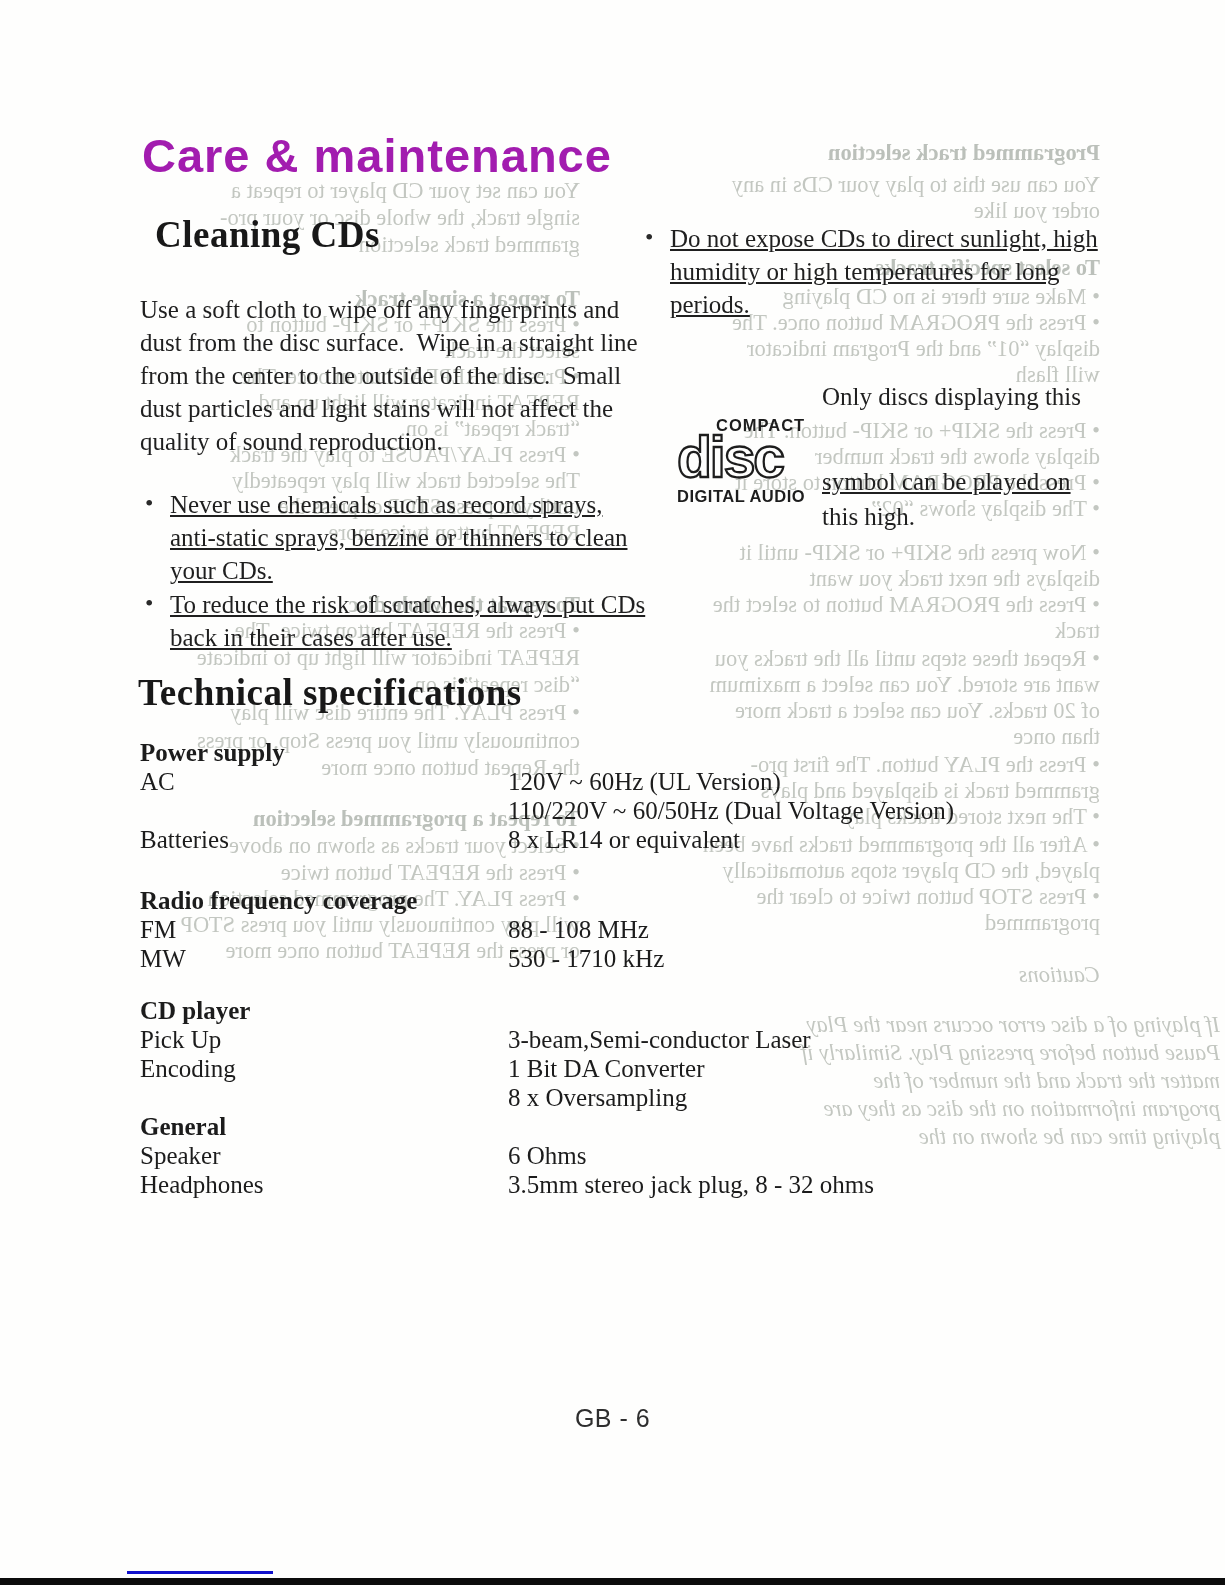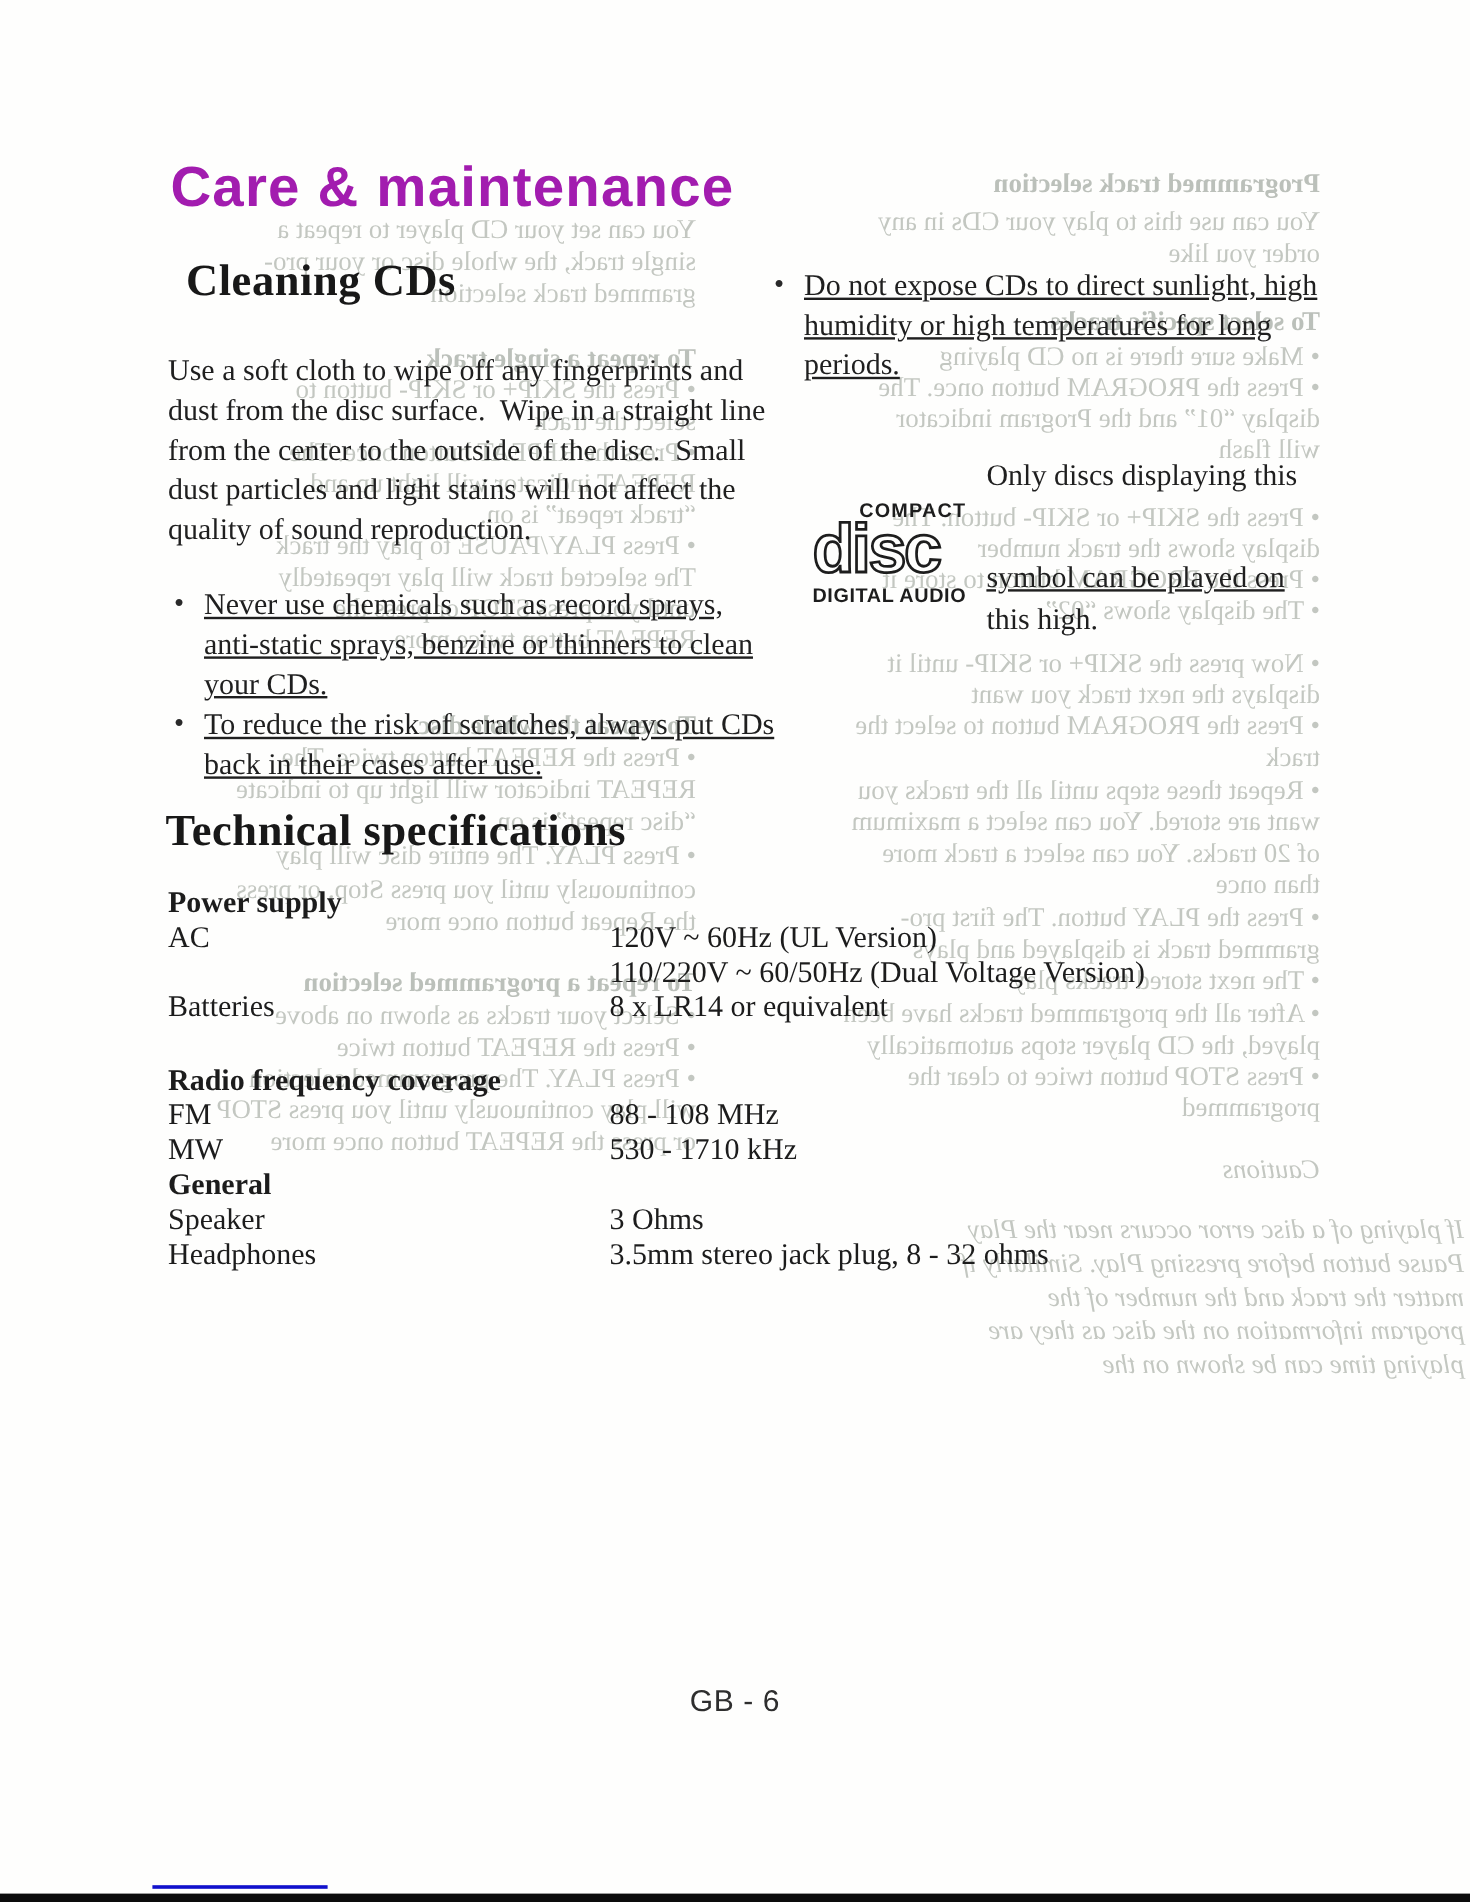--- a/index.html
+++ b/index.html
@@ -200,26 +200,42 @@
             <div>88 - 108 MHz</div>
           </div>
         </div>
         <div class="spec-row">
           <div class="spec-label">MW</div>
           <div class="spec-values">
             <div>530 - 1710 kHz</div>
           </div>
         </div>
       </div>
+      <div class="spec-group g-cd">
+        <div class="spec-title">CD player</div>
+        <div class="spec-row">
+          <div class="spec-label">Pick Up</div>
+          <div class="spec-values">
+            <div>3-beam,Semi-conductor Laser</div>
+          </div>
+        </div>
+        <div class="spec-row">
+          <div class="spec-label">Encoding</div>
+          <div class="spec-values">
+            <div>1 Bit DA Converter</div>
+            <div>8 x Oversampling</div>
+          </div>
+        </div>
+      </div>
       <div class="spec-group g-general">
         <div class="spec-title">General</div>
         <div class="spec-row">
           <div class="spec-label">Speaker</div>
           <div class="spec-values">
-            <div>3 Ohms</div>
+            <div>6 Ohms</div>
           </div>
         </div>
         <div class="spec-row">
           <div class="spec-label">Headphones</div>
           <div class="spec-values">
             <div>3.5mm stereo jack plug, 8 - 32 ohms</div>
           </div>
         </div>
       </div>
     </div>

